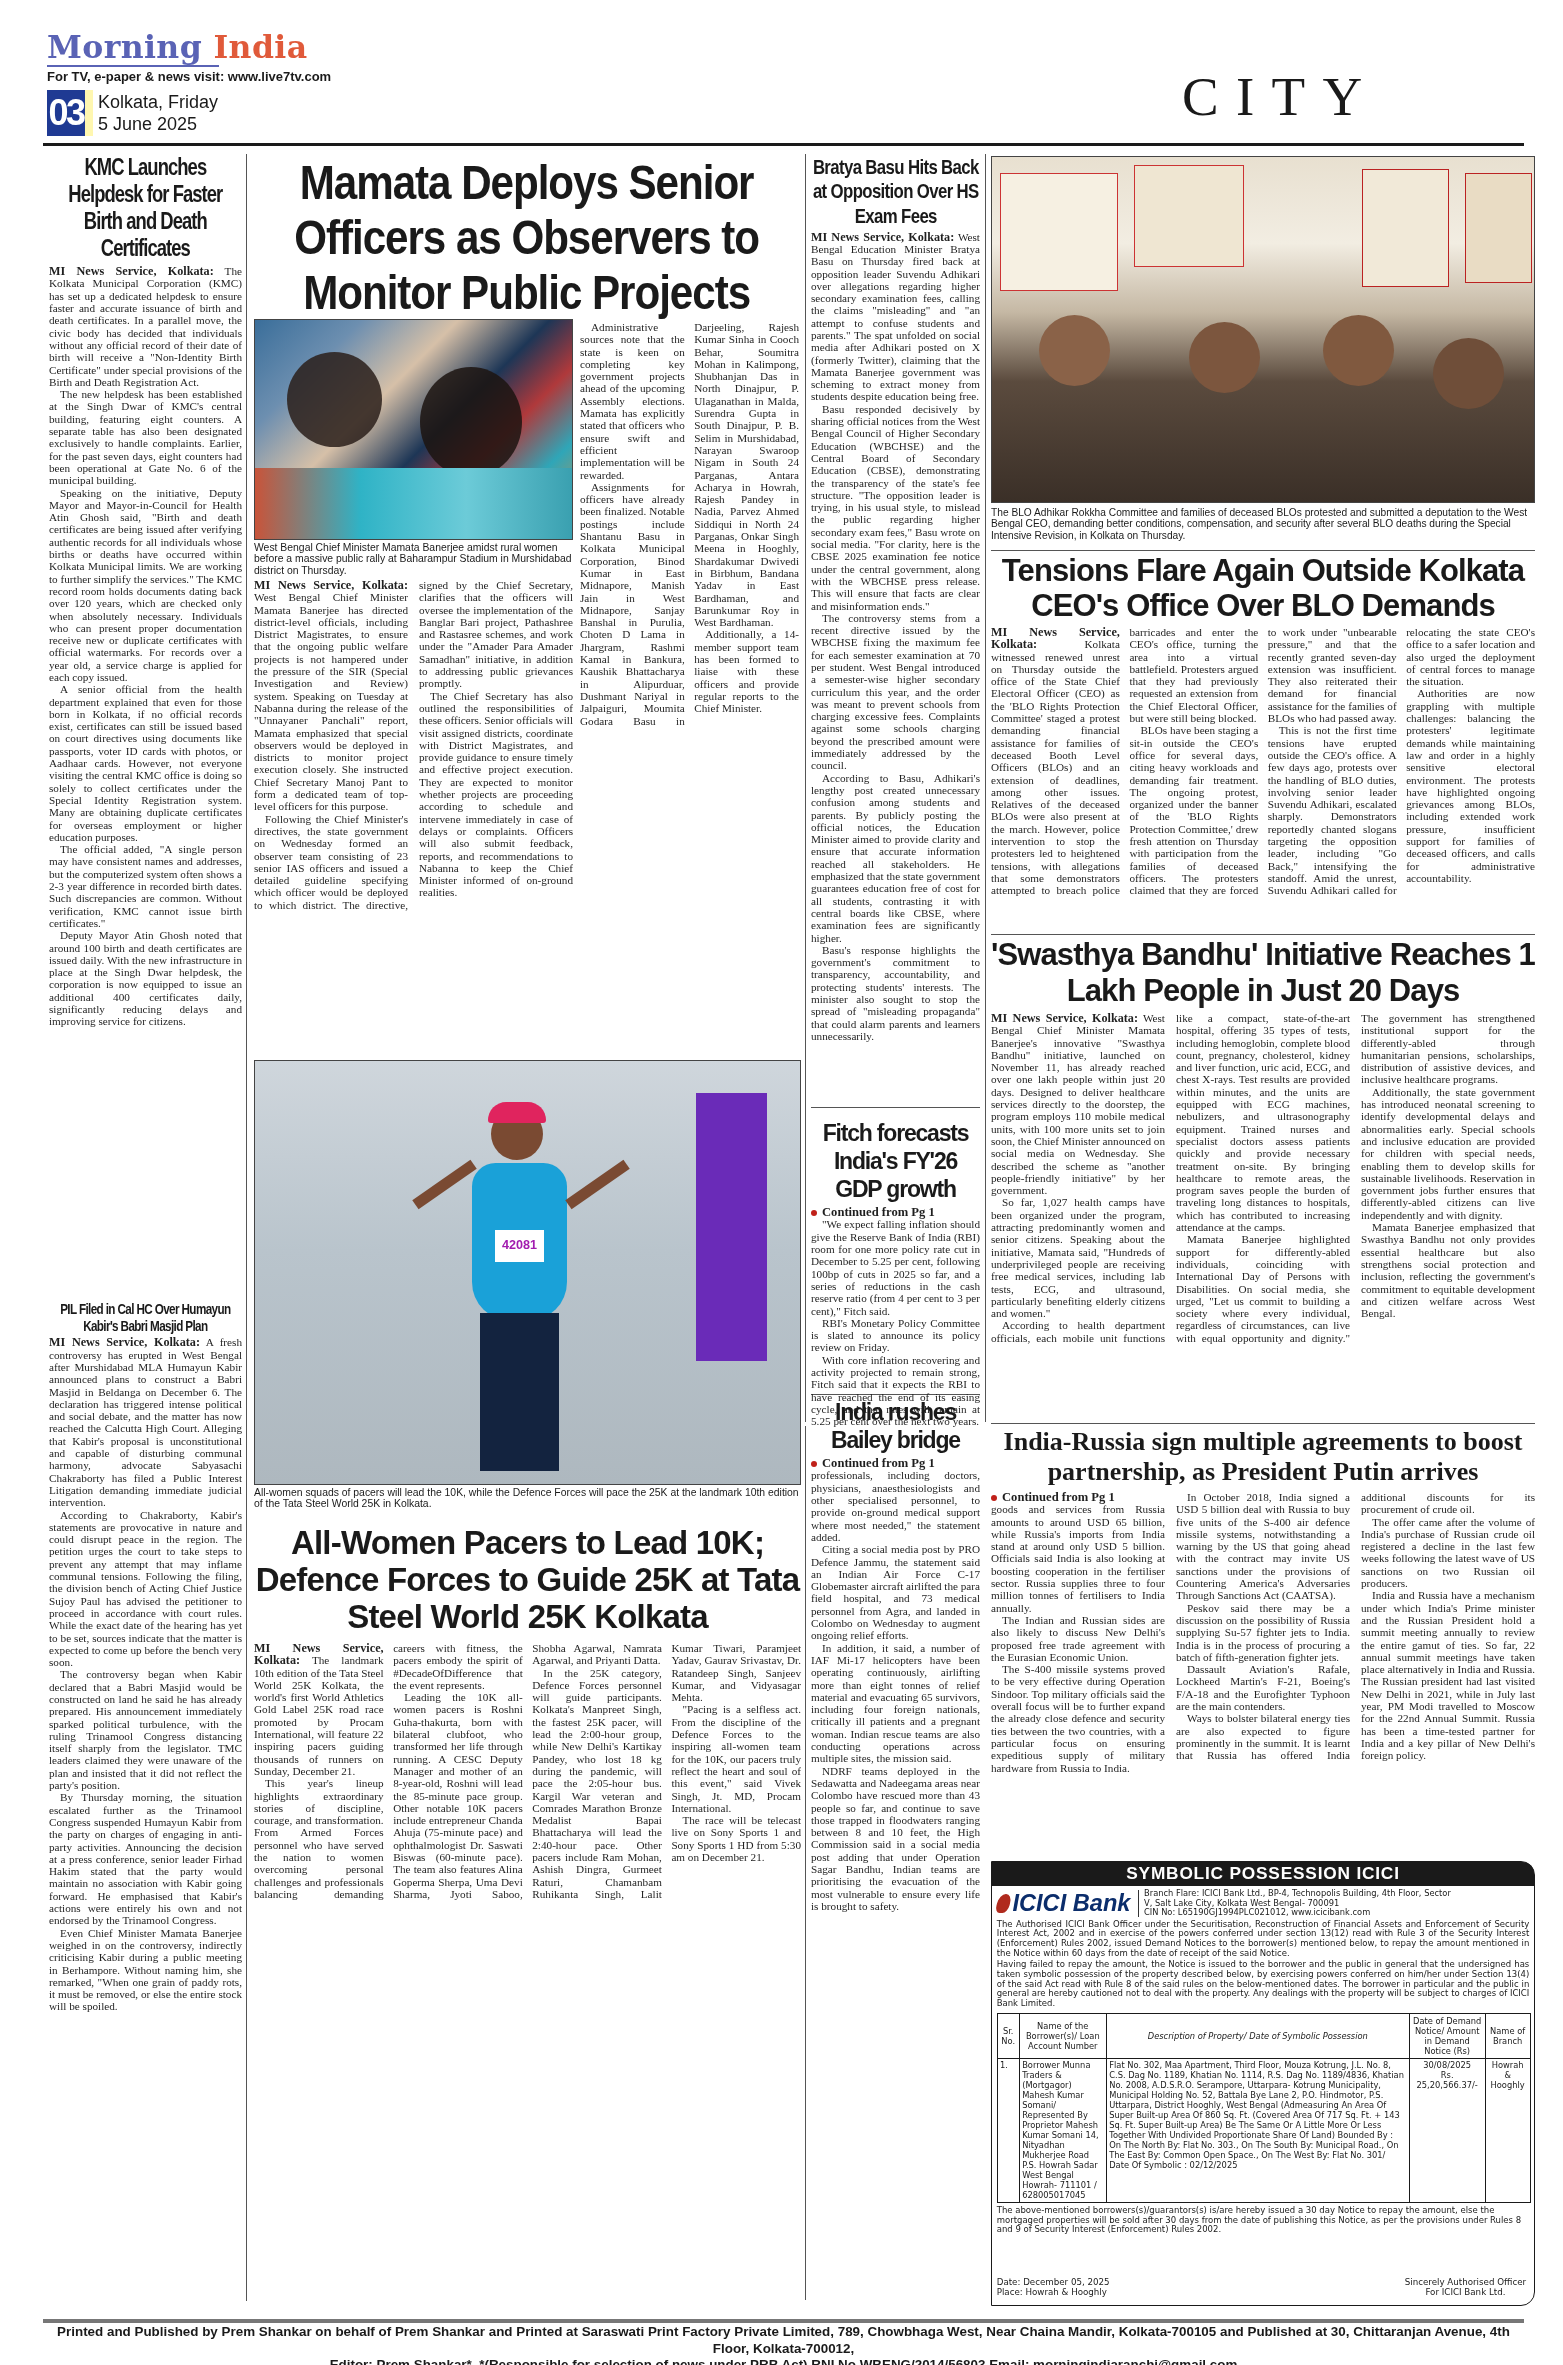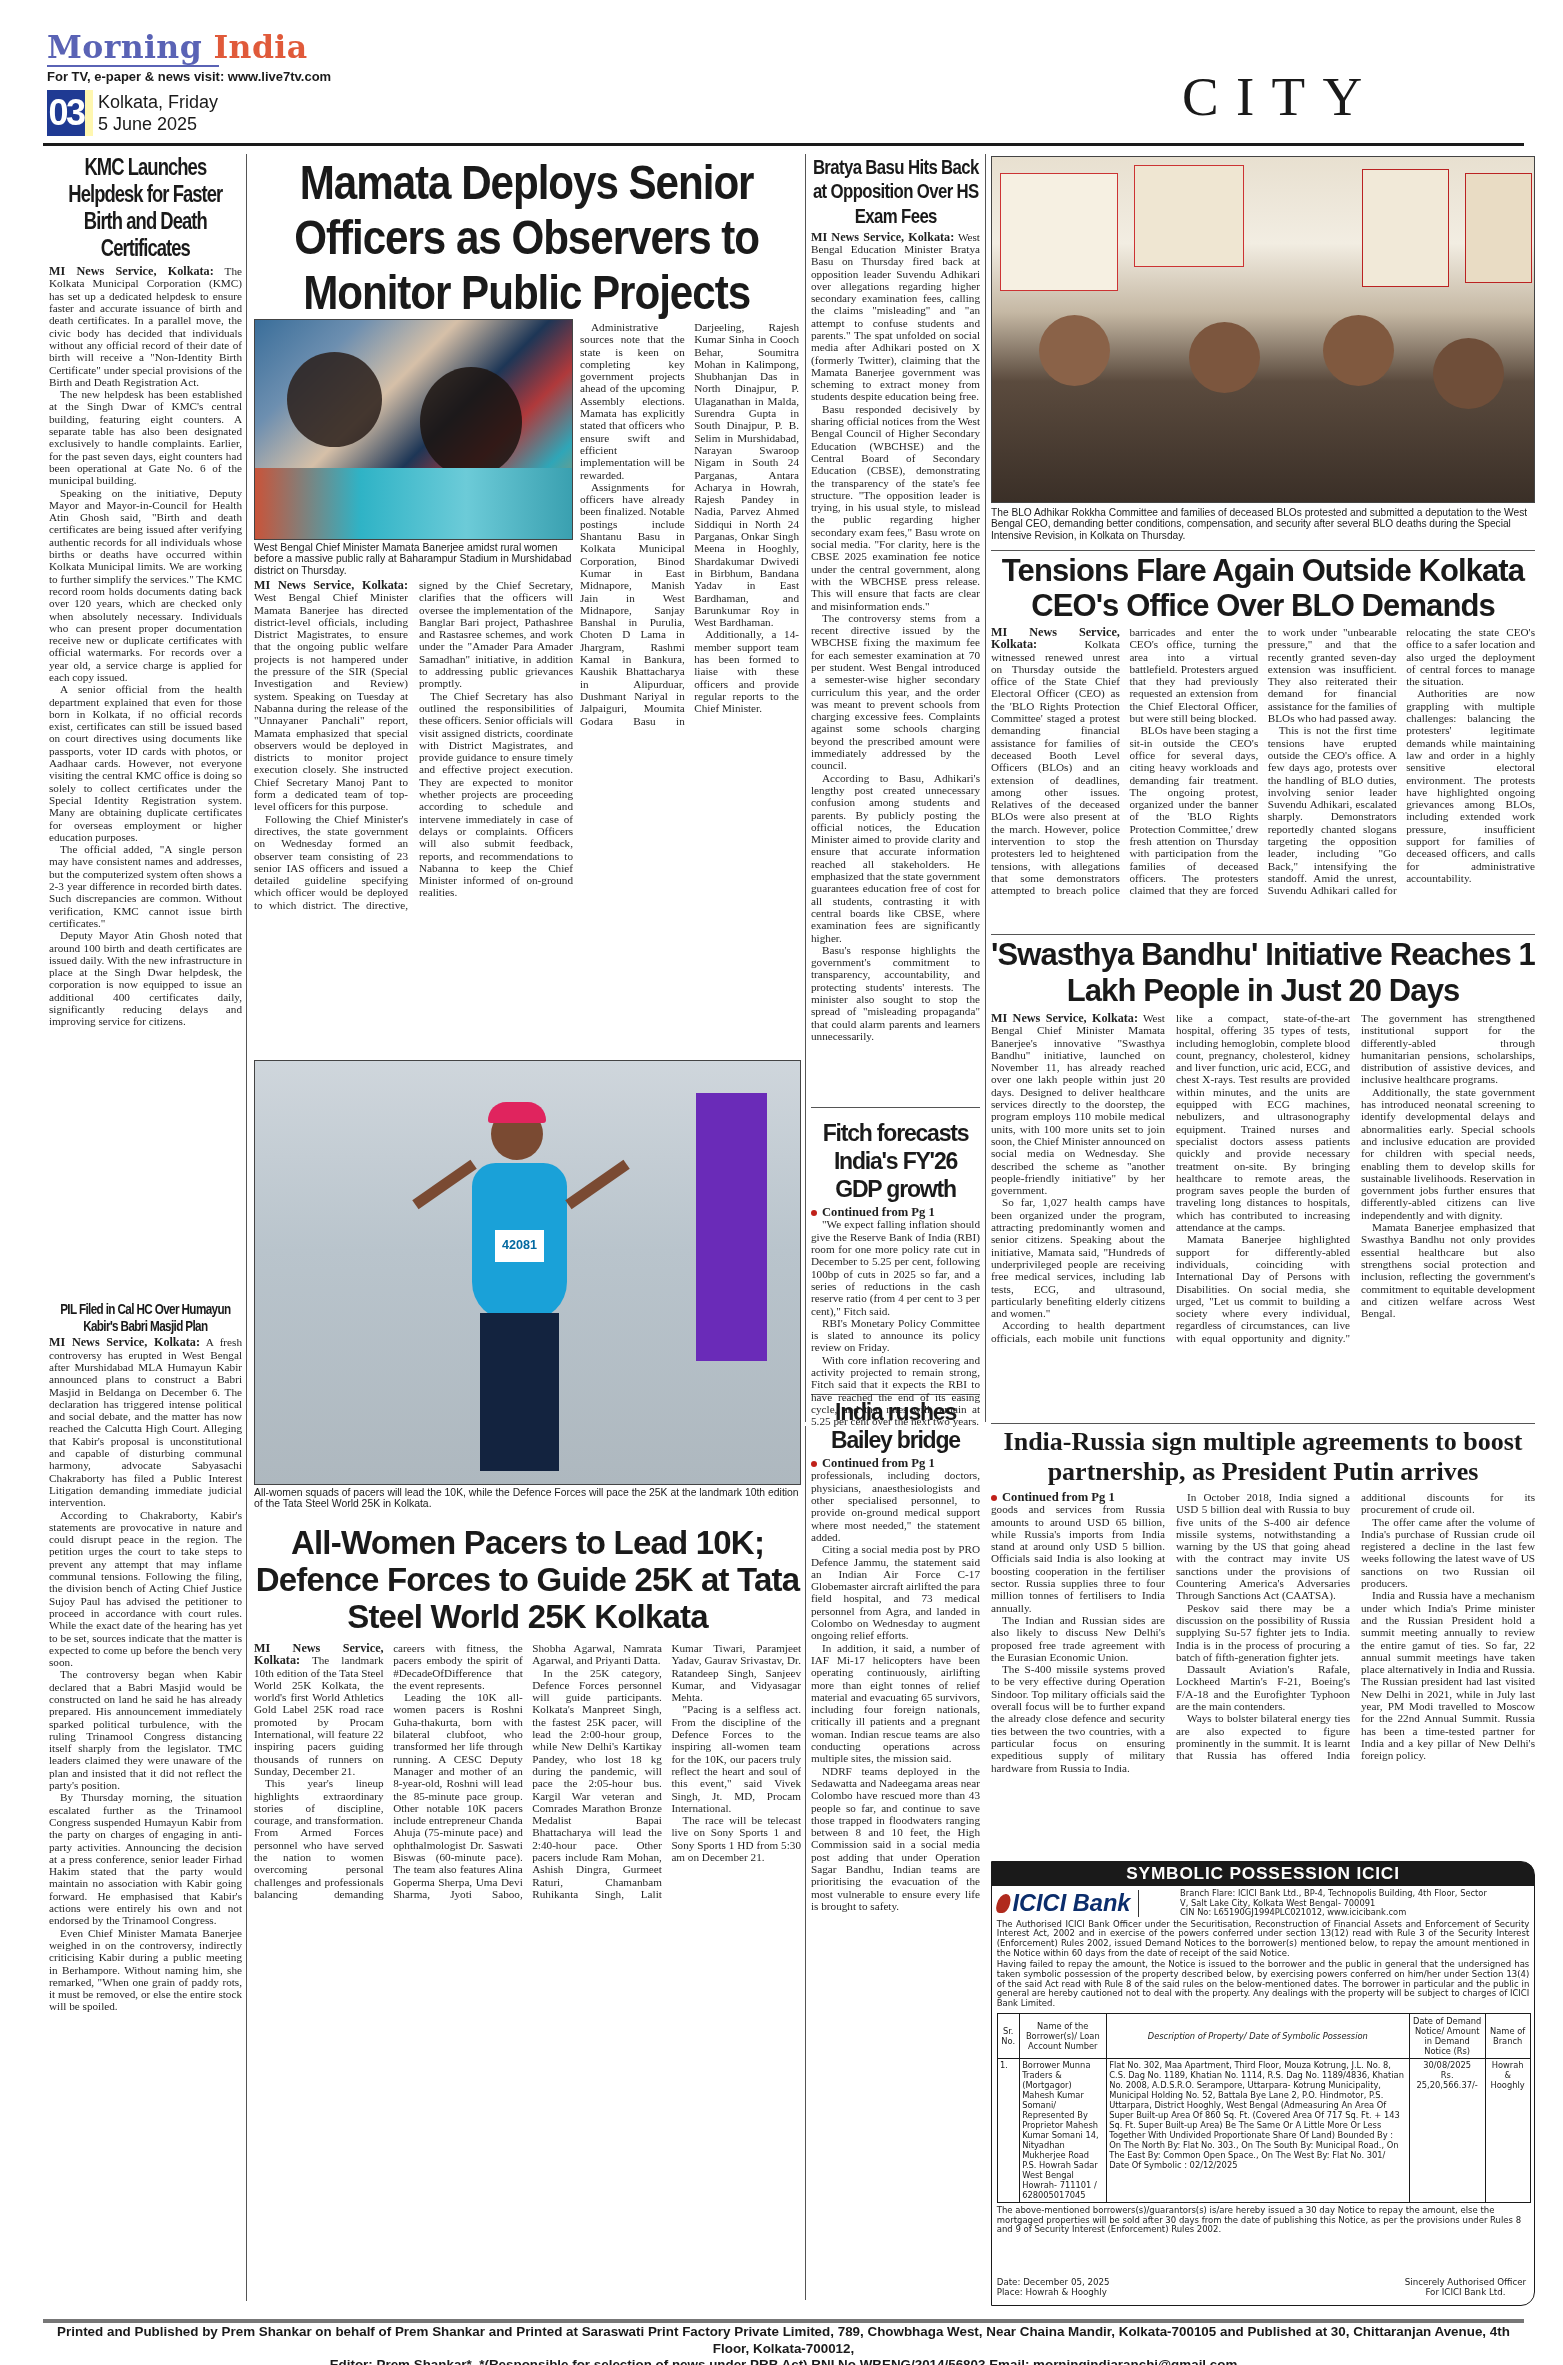--- a/index.html
+++ b/index.html
@@ -32,21 +32,21 @@
 
   .caption { font-family: "Liberation Sans", sans-serif; font-weight: normal; font-size: 10.4px; line-height: 11.4px; color: #1a1a1a; }
 
   .photo { position: absolute; border: 0.8px solid #444; overflow: hidden; }
   .continued { font-weight: bold; font-size: 12.6px; }
   .continued .dot { display: inline-block; width: 6.3px; height: 6.3px; background: #c0211a; border-radius: 50%; margin-right: 4.7px; vertical-align: middle; }
 
   
   .notice { position: absolute; left: 991px; top: 1861px; width: 544px; height: 445px; border: 1.6px solid #1a1a1a; border-radius: 0 14px 14px 0; font-family: "DejaVu Sans", sans-serif; }
   .notice-title { background: #1a1a1a; color: #fff; text-align: center; font-family: "Liberation Sans", sans-serif; font-weight: bold; font-size: 17.3px; letter-spacing: 0.8px; height: 23.6px; line-height: 23.6px; border-radius: 0 11px 0 0; }
-  .notice-head { display: flex; align-items: center; padding: 3.2px 4.7px 0 4.7px; gap: 36px; }
+  .notice-head { display: flex; align-items: center; padding: 3.2px 4.7px 0 4.7px; }
   .icici-logo { font-family: "Liberation Sans", sans-serif; font-weight: bold; font-style: italic; font-size: 23.6px; color: #0b2d6b; padding-right: 7.9px; border-right: 0.8px solid #333; display: flex; align-items: center; }
   .icici-logo .mark { display: inline-block; width: 12.6px; height: 19px; background: #b02a1d; border-radius: 50% 50% 40% 40%; margin-right: 3.2px; transform: skewX(-15deg); }
   .notice-branch { font-size: 8.3px; line-height: 9.8px; padding-left: 4.7px; }
   .notice-para { font-size: 8.5px; line-height: 9.7px; padding: 1.6px 4.7px; text-align: justify; }
   .notice-table { margin: 3.2px 4.7px; border-collapse: collapse; width: 534px; font-size: 8.3px; line-height: 10px; }
   .notice-table th, .notice-table td { border: 0.8px solid #1a1a1a; padding: 1.6px 2.4px; vertical-align: top; font-weight: normal; }
   .notice-table th { text-align: center; vertical-align: middle; }
   .notice-foot { font-size: 8.5px; line-height: 9.7px; padding: 0 4.7px; }
   .notice-sign { position: absolute; right: 7.9px; bottom: 7.9px; text-align: center; font-size: 8.7px; line-height: 10.2px; }
   .notice-date { position: absolute; left: 4.7px; bottom: 7.9px; font-size: 8.7px; line-height: 10.2px; }
@@ -125,21 +125,21 @@
   <p>Administrative sources note that the state is keen on completing key government projects ahead of the upcoming Assembly elections. Mamata has explicitly stated that officers who ensure swift and efficient implementation will be rewarded.</p>
   <p>Assignments for officers have already been finalized. Notable postings include Shantanu Basu in Kolkata Municipal Corporation, Binod Kumar in East Midnapore, Manish Jain in West Midnapore, Sanjay Banshal in Purulia, Choten D Lama in Jhargram, Rashmi Kamal in Bankura, Kaushik Bhattacharya in Alipurduar, Dushmant Nariyal in Jalpaiguri, Moumita Godara Basu in Darjeeling, Rajesh Kumar Sinha in Cooch Behar, Soumitra Mohan in Kalimpong, Shubhanjan Das in North Dinajpur, P. Ulaganathan in Malda, Surendra Gupta in South Dinajpur, P. B. Selim in Murshidabad, Narayan Swaroop Nigam in South 24 Parganas, Antara Acharya in Howrah, Rajesh Pandey in Nadia, Parvez Ahmed Siddiqui in North 24 Parganas, Onkar Singh Meena in Hooghly, Shardakumar Dwivedi in Birbhum, Bandana Yadav in East Bardhaman, and Barunkumar Roy in West Bardhaman.</p>
   <p>Additionally, a 14-member support team has been formed to liaise with these officers and provide regular reports to the Chief Minister.</p>
 </div>
 
 <div class="photo" style="left:254px; top:1060px; width:547px; height:425px; background:linear-gradient(180deg,#cfd6dc 0%,#b9c4cc 45%,#aeb8bf 100%);">
   <div style="position:absolute; left:441px; top:31.5px; width:71px; height:268px; background:#6a2bb8;"></div>
   <div style="position:absolute; left:236px; top:47px; width:52px; height:52px; border-radius:50%; background:#7a4a32;"></div>
   <div style="position:absolute; left:233px; top:41px; width:58px; height:20.5px; border-radius:29px 29px 4.7px 4.7px; background:#e0245e;"></div>
   <div style="position:absolute; left:217px; top:102px; width:95px; height:158px; border-radius:23.6px 23.6px 39px 39px; background:#1aa1d8;"></div>
-  <div style="position:absolute; left:240px; top:169px; width:49px; height:31.5px; background:#fff; font:bold 12.6px 'Liberation Sans',sans-serif; color:#0369a1; text-align:center; line-height:31.5px;">42081</div>
+  <div style="position:absolute; left:240px; top:169px; width:49px; height:31.5px; background:#fff; font:bold 12.6px 'Liberation Sans',sans-serif; color:#a21caf; text-align:center; line-height:31.5px;">42081</div>
   <div style="position:absolute; left:225px; top:252px; width:79px; height:158px; background:#13233f;"></div>
   <div style="position:absolute; left:154px; top:118px; width:71px; height:11px; background:#7a4a32; transform:rotate(-35deg);"></div>
   <div style="position:absolute; left:307px; top:118px; width:71px; height:11px; background:#7a4a32; transform:rotate(-35deg);"></div>
 </div>
 <div class="abs caption" style="left:254px; top:1487px; width:547px;">All-women squads of pacers will lead the 10K, while the Defence Forces will pace the 25K at the landmark 10th edition of the Tata Steel World 25K in Kolkata.</div>
 <div class="abs hl-big" style="left:254px; top:1524px; width:547px; font-size:33px; line-height:37px; letter-spacing:-0.8px;">All-Women Pacers to Lead 10K; Defence Forces to Guide 25K at Tata Steel World 25K Kolkata</div>
 <div class="abs body-text" style="left:254px; top:1642px; width:547px; column-count:4; column-gap:9.5px; height:654px;">
   <p class="first"><span class="byline">MI News Service, Kolkata:</span> <span>The landmark 10th edition of the Tata Steel World 25K Kolkata, the world's first World Athletics Gold Label 25K road race promoted by Procam International, will feature 22 inspiring pacers guiding thousands of runners on Sunday, December 21.</span></p>
   <p>This year's lineup highlights extraordinary stories of discipline, courage, and transformation. From Armed Forces personnel who have served the nation to women overcoming personal challenges and professionals balancing demanding careers with fitness, the pacers embody the spirit of #DecadeOfDifference that the event represents.</p>
   <p>Leading the 10K all-women pacers is Roshni Guha-thakurta, born with bilateral clubfoot, who transformed her life through running. A CESC Deputy Manager and mother of an 8-year-old, Roshni will lead the 85-minute pace group. Other notable 10K pacers include entrepreneur Chanda Ahuja (75-minute pace) and ophthalmologist Dr. Saswati Biswas (60-minute pace). The team also features Alina Goperma Sherpa, Uma Devi Sharma, Jyoti Saboo, Shobha Agarwal, Namrata Agarwal, and Priyanti Datta.</p>

